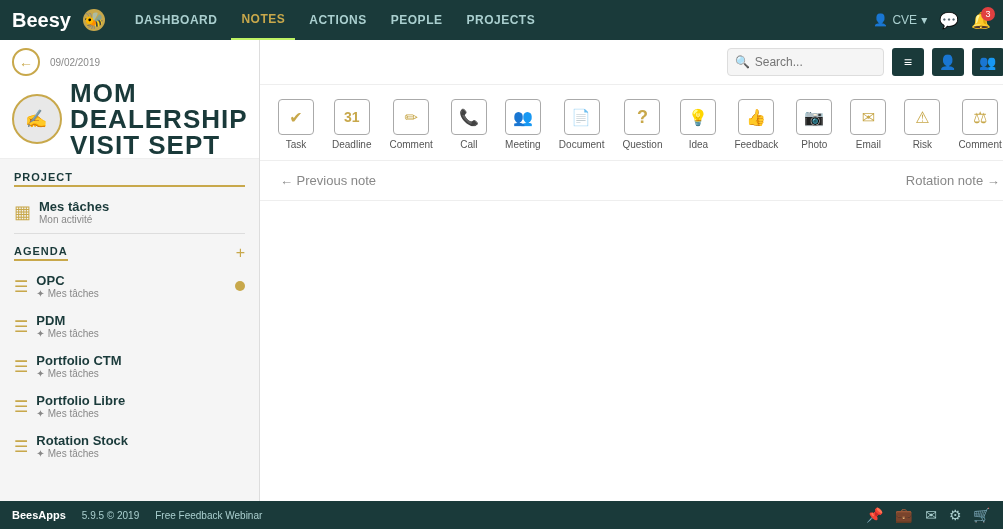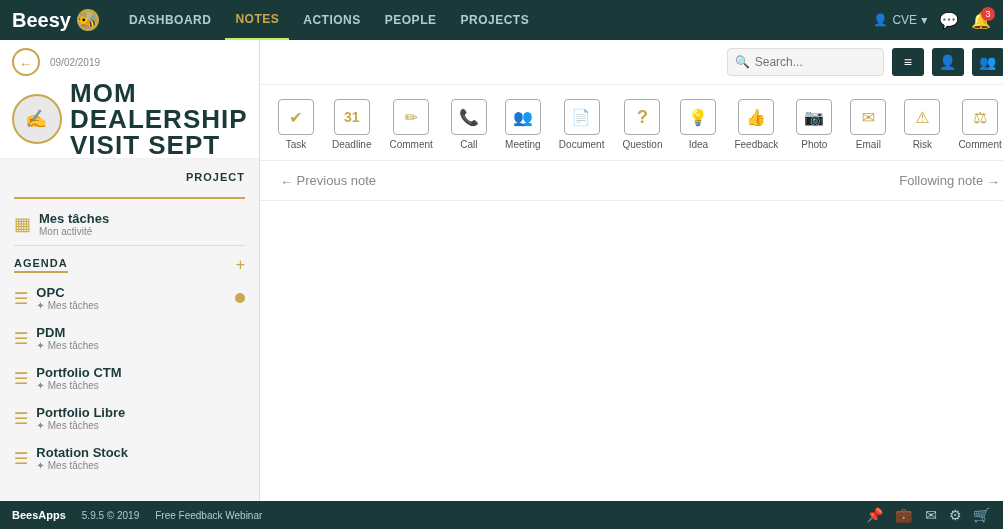--- a/index.html
+++ b/index.html
@@ -8,21 +8,21 @@
     
     .top-nav {
       background: #1a3a3a;
       height: 40px;
       display: flex;
       align-items: center;
       padding: 0 12px;
       justify-content: space-between;
     }
     .nav-left { display: flex; align-items: center; gap: 20px; }
-    .logo { display: flex; align-items: center; gap: 6px; }
+    .logo { display: flex; align-items: center; gap: 12px; }
     .logo-text { color: white; font-size: 20px; font-weight: bold; }
     .logo-icon { width: 22px; height: 22px; background: #c8a84b; border-radius: 50%; display: flex; align-items: center; justify-content: center; }
     .nav-links { display: flex; align-items: center; gap: 4px; }
     .nav-link {
       color: #aacfcf;
       font-size: 12px;
       font-weight: 600;
       padding: 0 10px;
       height: 40px;
       display: flex;
@@ -168,23 +168,22 @@
       color: #888; font-size: 13px; cursor: pointer;
     }
     .note-body { flex: 1; padding: 20px; }
 
     
     .sidebar-section { padding: 12px 14px 4px 14px; }
     .sidebar-section-title {
       font-size: 11px; font-weight: 700; color: #1a3a3a;
       text-transform: uppercase; letter-spacing: 1px;
       border-bottom: 2px solid #c8a84b;
-      padding-bottom: 14px;
+      padding-bottom: 2px;
       margin-bottom: 8px;
-      text-align: right;
     }
     .project-item {
       display: flex; align-items: center; gap: 8px;
       padding: 4px 0;
     }
     .project-icon { font-size: 18px; color: #c8a84b; }
     .project-name { font-size: 13px; font-weight: 600; color: #1a3a3a; }
     .project-sub { font-size: 10px; color: #888; }
 
     .agenda-header {
@@ -416,21 +415,21 @@
         <span class="note-type-label">Risk</span>
       </div>
       <div class="note-type-item">
         <div class="note-type-icon">⚖</div>
         <span class="note-type-label">Comment</span>
       </div>
     </div>
 
     <div class="note-nav">
       <span class="note-nav-link">← Previous note</span>
-      <span class="note-nav-link">Following note →</span>
+      <span class="note-nav-link">Rotation note →</span>
     </div>
 
     <div class="note-body"></div>
   </div>
 </div>
 
 <div class="bottom-bar">
   <div class="bottom-left">
     <span class="bottom-logo">BeesApps</span>
     <span class="bottom-version">5.9.5 © 2019</span>

